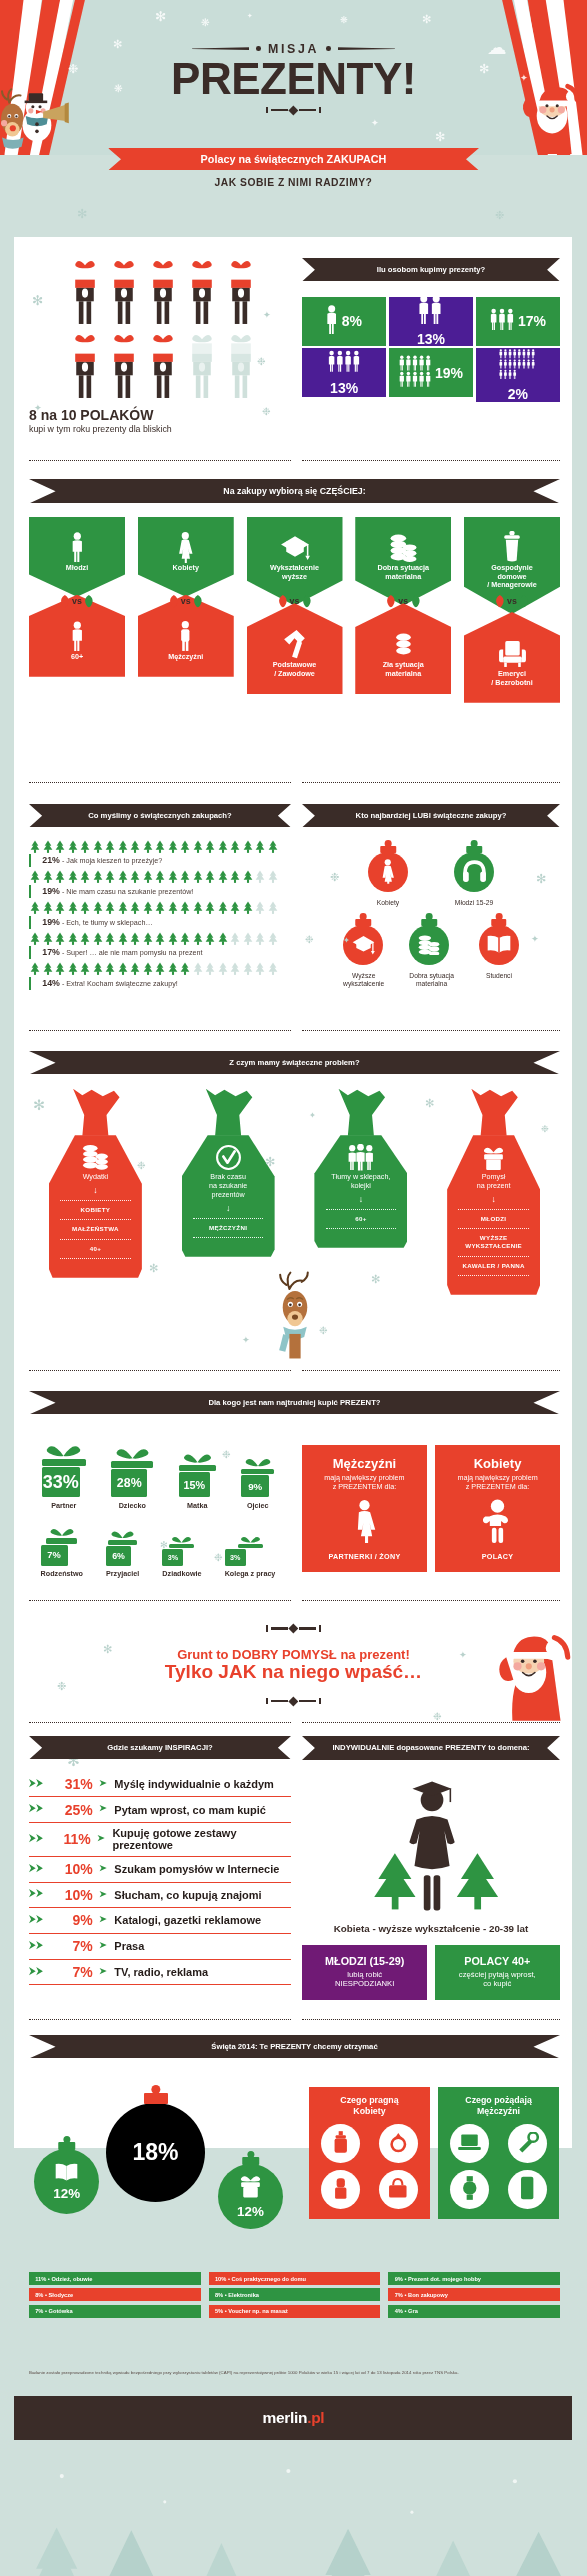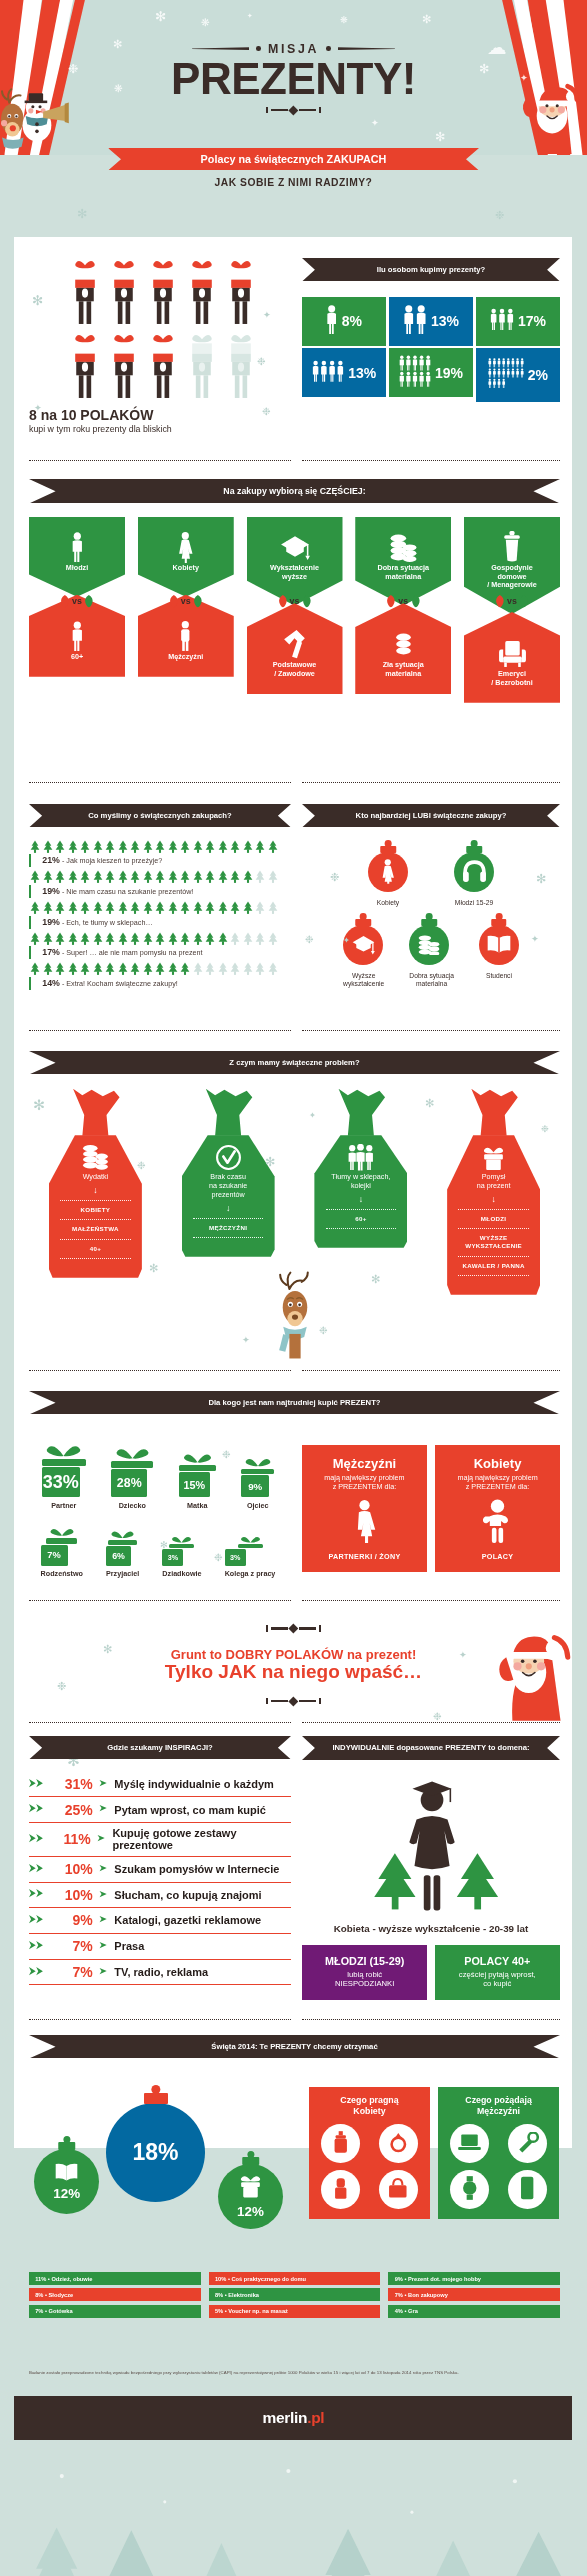--- a/index.html
+++ b/index.html
@@ -58,21 +58,21 @@
   }
   .banner.lg { font-size:8.8px; }
   .banner.two { line-height:1.25; }
 
   .dotted { border-top:1.5px dotted #3a2c28; }
 
   
   .tile { display:flex; align-items:center; justify-content:center; gap:3.1px;
           color:#fff; font-size:14px; font-weight:bold; }
   .tile.g { background:#2e9442; }
-  .tile.r { background:#0369a1; }
+  .tile.r { background:#4c1d95;flex-direction:column; }
 
   
   .vsgrid { display:flex; justify-content:space-between; }
   .vscol { width:96px; position:relative; }
   .vtop { background:#2e9442; color:#fff; text-align:center;
           clip-path: polygon(0 0,100% 0,100% 72%,50% 100%,0 72%);
           padding:13.4px 5.2px 24px; }
   .vbot { background:#e8412c; color:#fff; text-align:center;
           clip-path: polygon(50% 0,100% 26%,100% 100%,0 100%,0 26%);
           padding:24px 5.2px 15.5px; margin-top:-2.1px; }
@@ -1573,21 +1573,21 @@
   <div class="dotted" style="position:absolute;left:302px;top:1600px;width:258px;"></div>
 
   <div style="position:absolute;left:0;top:1618px;width:587px;text-align:center;">
     <div class="diamond-rule" style="justify-content:center;display:flex;">
       <span class="cap"></span>
         <span class="bar"></span>
         <span class="dia"></span>
         <span class="bar"></span>
         <span class="cap"></span>
     </div>
-    <div style="font-size:13px;font-weight:bold;color:#e8412c;margin-top:15.5px;">Grunt to DOBRY POLAKÓW na prezent!</div>
+    <div style="font-size:13px;font-weight:bold;color:#e8412c;margin-top:15.5px;">Grunt to DOBRY POMYSŁ na prezent!</div>
     <div style="font-size:19px;font-weight:bold;color:#e8412c;line-height:1.05;">Tylko JAK na niego wpaść…</div>
     <div class="diamond-rule" style="justify-content:center;display:flex;margin-top:15.5px;">
       <span class="cap"></span>
         <span class="bar"></span>
         <span class="dia"></span>
         <span class="bar"></span>
         <span class="cap"></span>
     </div>
   </div>
   <div class="char" style="right:8.2px;top:1623px;">
@@ -1756,21 +1756,21 @@
       <div style="position:absolute;top:-13.4px;left:50%;transform:translateX(-50%);width:7.2px;height:7.2px;border-radius:50%;background:#2e9442;"></div>
       <div style="position:absolute;top:-7.2px;left:50%;transform:translateX(-50%);width:17.5px;height:8.2px;background:#2e9442;border-radius:1px;"></div>
       <span><svg width="25" height="20.6" viewBox="0 0 48 40">
               <path d="M24 8 q-9 -6 -21 -4 l0 28 q12 -2 21 4z" fill="#fff"></path>
               <path d="M24 8 q9 -6 21 -4 l0 28 q-12 -2 -21 4z" fill="#fff"></path>
             </svg></span>
       <span style="color:#fff;font-size:13.4px;font-weight:bold;margin-top:2.1px;">12%</span>
     </div>
   </div>
   <div style="position:absolute;left:77px;top:15.5px;">
-    <div style="width:99px;height:99px;border-radius:50%;background:#0369a1;display:flex;flex-direction:column;align-items:center;justify-content:center;position:relative;">
+    <div style="width:99px;height:99px;border-radius:50%;background:#000000;display:flex;flex-direction:column;align-items:center;justify-content:center;position:relative;">
       <div style="position:absolute;top:-17.5px;left:50%;transform:translateX(-50%);width:9.3px;height:9.3px;border-radius:50%;background:#e8412c;"></div>
       <div style="position:absolute;top:-9.3px;left:50%;transform:translateX(-50%);width:24px;height:10.3px;background:#e8412c;border-radius:1px;"></div>
       <span style="color:#fff;font-size:23px;font-weight:bold;">18%</span>
     </div>
   </div>
   <div style="position:absolute;left:189px;top:77px;">
     <div style="width:65px;height:65px;border-radius:50%;background:#2e9442;display:flex;flex-direction:column;align-items:center;justify-content:center;position:relative;">
       <div style="position:absolute;top:-13.4px;left:50%;transform:translateX(-50%);width:7.2px;height:7.2px;border-radius:50%;background:#2e9442;"></div>
       <div style="position:absolute;top:-7.2px;left:50%;transform:translateX(-50%);width:17.5px;height:8.2px;background:#2e9442;border-radius:1px;"></div>
       <span><svg width="27" height="25" viewBox="0 0 52 48">

